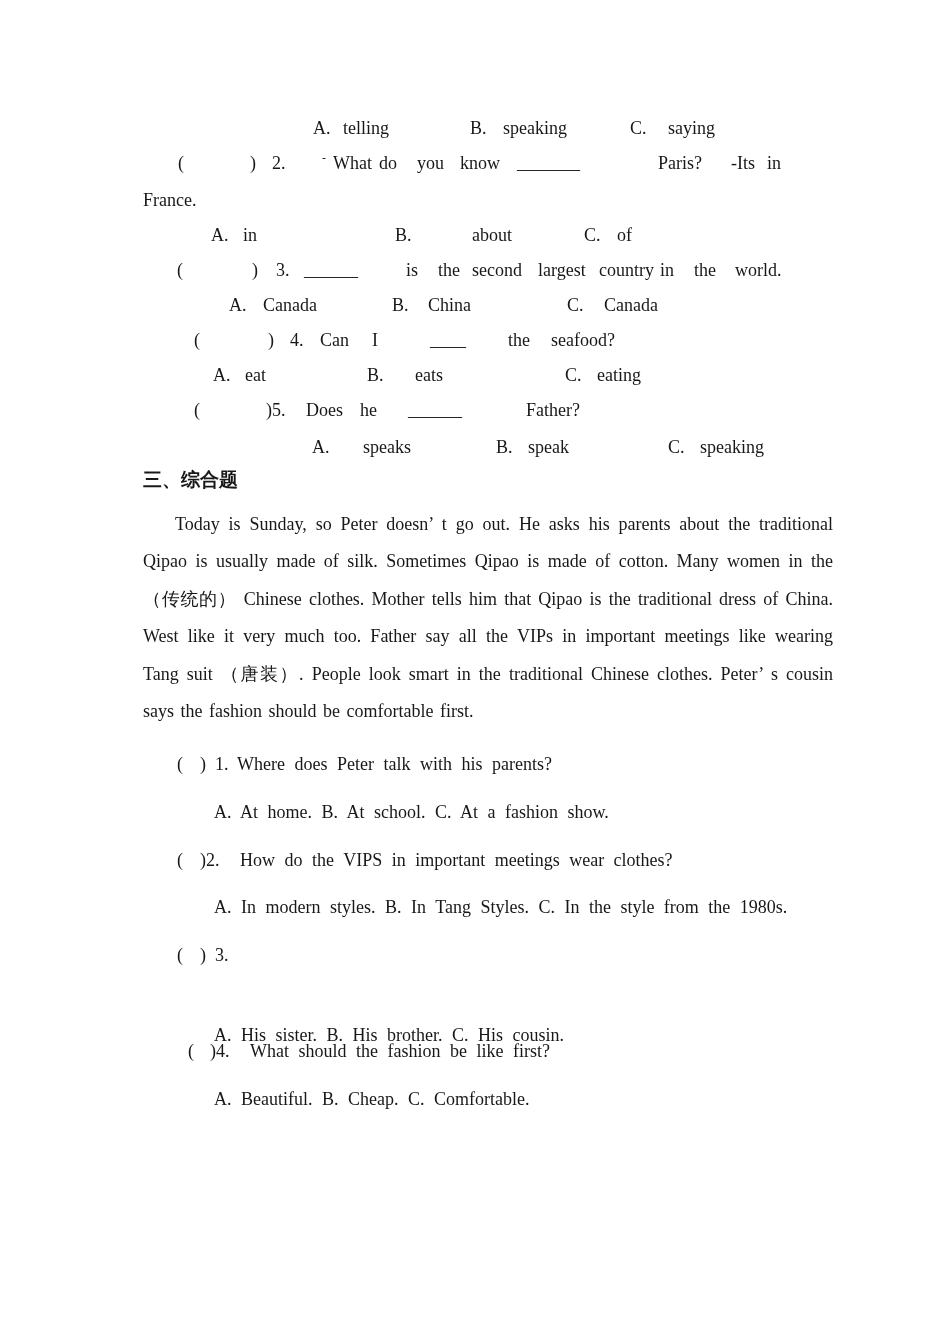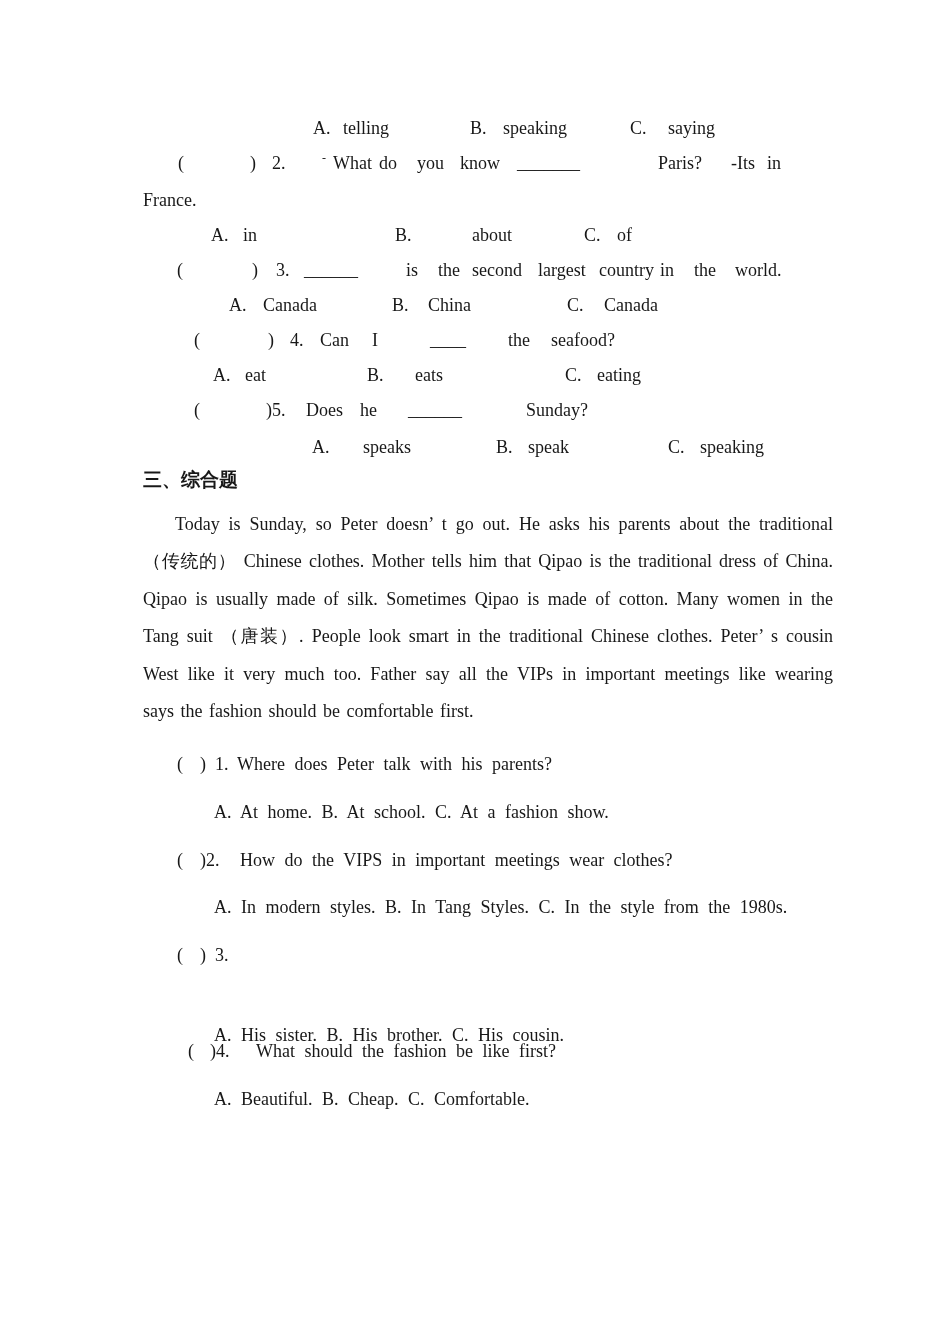--- a/index.html
+++ b/index.html
@@ -23,38 +23,38 @@
     font-size:18px; line-height:37.4px; word-spacing:2px; white-space:normal;
   }
   .pline.just { text-align:justify; text-align-last:justify; }
 </style>
 </head>
 <body>
 
 <div class="page" style="background: rgb(255, 255, 255); color: rgb(24, 24, 24);">
   <div class="passage" style="left: 143px; top: 506px; width: 690px;">
       <div class="pline just" style="text-indent: 32px;">Today is Sunday, so Peter doesn’ t go out. He asks his parents about the traditional</div>
+      <div class="pline just">Qipao is usually made of silk. Sometimes Qipao is made of cotton. Many women in the</div>
       <div class="pline just">（传统的） Chinese clothes. Mother tells him that Qipao is the traditional dress of China.</div>
-      <div class="pline just">Qipao is usually made of silk. Sometimes Qipao is made of cotton. Many women in the</div>
+      <div class="pline just">West like it very much too. Father say all the VIPs in important meetings like wearing</div>
       <div class="pline just">Tang suit （唐装）. People look smart in the traditional Chinese clothes. Peter’ s cousin</div>
-      <div class="pline just">West like it very much too. Father say all the VIPs in important meetings like wearing</div>
       <div class="pline">says the fashion should be comfortable first.</div>
     </div>
 <div class="line" style="top: 117px;"><span class="seg" style="left: 313px;">A.</span><span class="seg" style="left: 343px;">telling</span><span class="seg" style="left: 470px;">B.</span><span class="seg" style="left: 503px;">speaking</span><span class="seg" style="left: 630px;">C.</span><span class="seg" style="left: 662px; margin-left: 6px;">saying</span></div>
     <div class="line" style="top: 152px;"><span class="seg" style="left: 178px;">(</span><span class="seg" style="left: 250px;">)</span><span class="seg" style="left: 272px;">2.</span><span class="seg sup" style="left: 322px;">-</span><span class="seg" style="left: 333px;">What</span><span class="seg" style="left: 379px;">do</span><span class="seg" style="left: 417px;">you</span><span class="seg" style="left: 460px;">know</span><span class="seg" style="left: 517px;">_______</span><span class="seg" style="left: 658px;">Paris?</span><span class="seg" style="left: 731px;">-Its</span><span class="seg" style="left: 767px;">in</span></div>
     <div class="line" style="top: 189px;"><span class="seg" style="left: 143px;">France.</span></div>
     <div class="line" style="top: 224px;"><span class="seg" style="left: 211px;">A.</span><span class="seg" style="left: 243px;">in</span><span class="seg" style="left: 395px;">B.</span><span class="seg" style="left: 428px; margin-left: 44px;">about</span><span class="seg" style="left: 584px;">C.</span><span class="seg" style="left: 617px;">of</span></div>
     <div class="line" style="top: 259px;"><span class="seg" style="left: 177px;">(</span><span class="seg" style="left: 252px;">)</span><span class="seg" style="left: 276px;">3.</span><span class="seg" style="left: 304px;">______</span><span class="seg" style="left: 406px;">is</span><span class="seg" style="left: 438px;">the</span><span class="seg" style="left: 472px;">second</span><span class="seg" style="left: 538px;">largest</span><span class="seg" style="left: 599px;">country</span><span class="seg" style="left: 660px;">in</span><span class="seg" style="left: 694px;">the</span><span class="seg" style="left: 735px;">world.</span></div>
     <div class="line" style="top: 294px;"><span class="seg" style="left: 229px;">A.</span><span class="seg" style="left: 263px;">Canada</span><span class="seg" style="left: 392px;">B.</span><span class="seg" style="left: 428px;">China</span><span class="seg" style="left: 567px;">C.</span><span class="seg" style="left: 604px; text-align: right;">Canada</span></div>
     <div class="line" style="top: 329px;"><span class="seg" style="left: 194px;">(</span><span class="seg" style="left: 268px;">)</span><span class="seg" style="left: 290px;">4.</span><span class="seg" style="left: 320px;">Can</span><span class="seg" style="left: 372px;">I</span><span class="seg" style="left: 430px;">____</span><span class="seg" style="left: 508px;">the</span><span class="seg" style="left: 551px;">seafood?</span></div>
     <div class="line" style="top: 364px;"><span class="seg" style="left: 213px;">A.</span><span class="seg" style="left: 245px;">eat</span><span class="seg" style="left: 367px;">B.</span><span class="seg" style="left: 415px;">eats</span><span class="seg" style="left: 565px;">C.</span><span class="seg" style="left: 597px;">eating</span></div>
-    <div class="line" style="top: 399px;"><span class="seg" style="left: 194px;">(</span><span class="seg" style="left: 266px;">)5.</span><span class="seg" style="left: 306px;">Does</span><span class="seg" style="left: 360px; text-align: right;">he</span><span class="seg" style="left: 408px;">______</span><span class="seg" style="left: 526px;">Sunday?</span></div>
+    <div class="line" style="top: 399px;"><span class="seg" style="left: 194px;">(</span><span class="seg" style="left: 266px;">)5.</span><span class="seg" style="left: 306px;">Does</span><span class="seg" style="left: 360px; text-align: right;">he</span><span class="seg" style="left: 408px;">______</span><span class="seg" style="left: 526px;">Father?</span></div>
     <div class="line" style="top: 436px;"><span class="seg" style="left: 312px;">A.</span><span class="seg" style="left: 351px; margin-left: 12px;">speaks</span><span class="seg" style="left: 496px;">B.</span><span class="seg" style="left: 528px;">speak</span><span class="seg" style="left: 668px;">C.</span><span class="seg" style="left: 700px;">speaking</span></div>
     <div class="line heading" style="top: 469px;"><span class="seg" style="left: 143px;">三、综合题</span></div>
     <div class="line" style="top: 753px; word-spacing: 5px;"><span class="seg" style="left: 177px;">(</span><span class="seg" style="left: 200px;">)</span><span class="seg" style="left: 215px;">1.</span><span class="seg" style="left: 237px;">Where does Peter talk with his parents?</span></div>
     <div class="line" style="top: 801px; word-spacing: 5px;"><span class="seg" style="left: 214px;">A. At home. B. At school. C. At a fashion show.</span></div>
     <div class="line" style="top: 849px; word-spacing: 5px;"><span class="seg" style="left: 177px;">(</span><span class="seg" style="left: 200px;">)2.</span><span class="seg" style="left: 240px;">How do the VIPS in important meetings wear clothes?</span></div>
     <div class="line" style="top: 896px; word-spacing: 5px;"><span class="seg" style="left: 214px;">A. In modern styles. B. In Tang Styles. C. In the style from the 1980s.</span></div>
     <div class="line" style="top: 944px; word-spacing: 5px;"><span class="seg" style="left: 177px;">(</span><span class="seg" style="left: 200px;">)</span><span class="seg" style="left: 215px;">3.</span></div>
     <div class="line" style="top: 992px; word-spacing: 5px; margin-top: 32px;"><span class="seg" style="left: 214px;">A. His sister. B. His brother. C. His cousin.</span></div>
-    <div class="line" style="top: 1040px; word-spacing: 5px;"><span class="seg" style="left: 188px;">(</span><span class="seg" style="left: 210px;">)4.</span><span class="seg" style="left: 256px;">What should the fashion be like first?</span></div>
+    <div class="line" style="top: 1040px; word-spacing: 5px;"><span class="seg" style="left: 188px;">(</span><span class="seg" style="left: 210px;">)4.</span><span class="seg" style="left: 250px;">What should the fashion be like first?</span></div>
     <div class="line" style="top: 1088px; word-spacing: 5px;"><span class="seg" style="left: 214px;">A. Beautiful. B. Cheap. C. Comfortable.</span></div>
   </div>
 
 </body></html>

